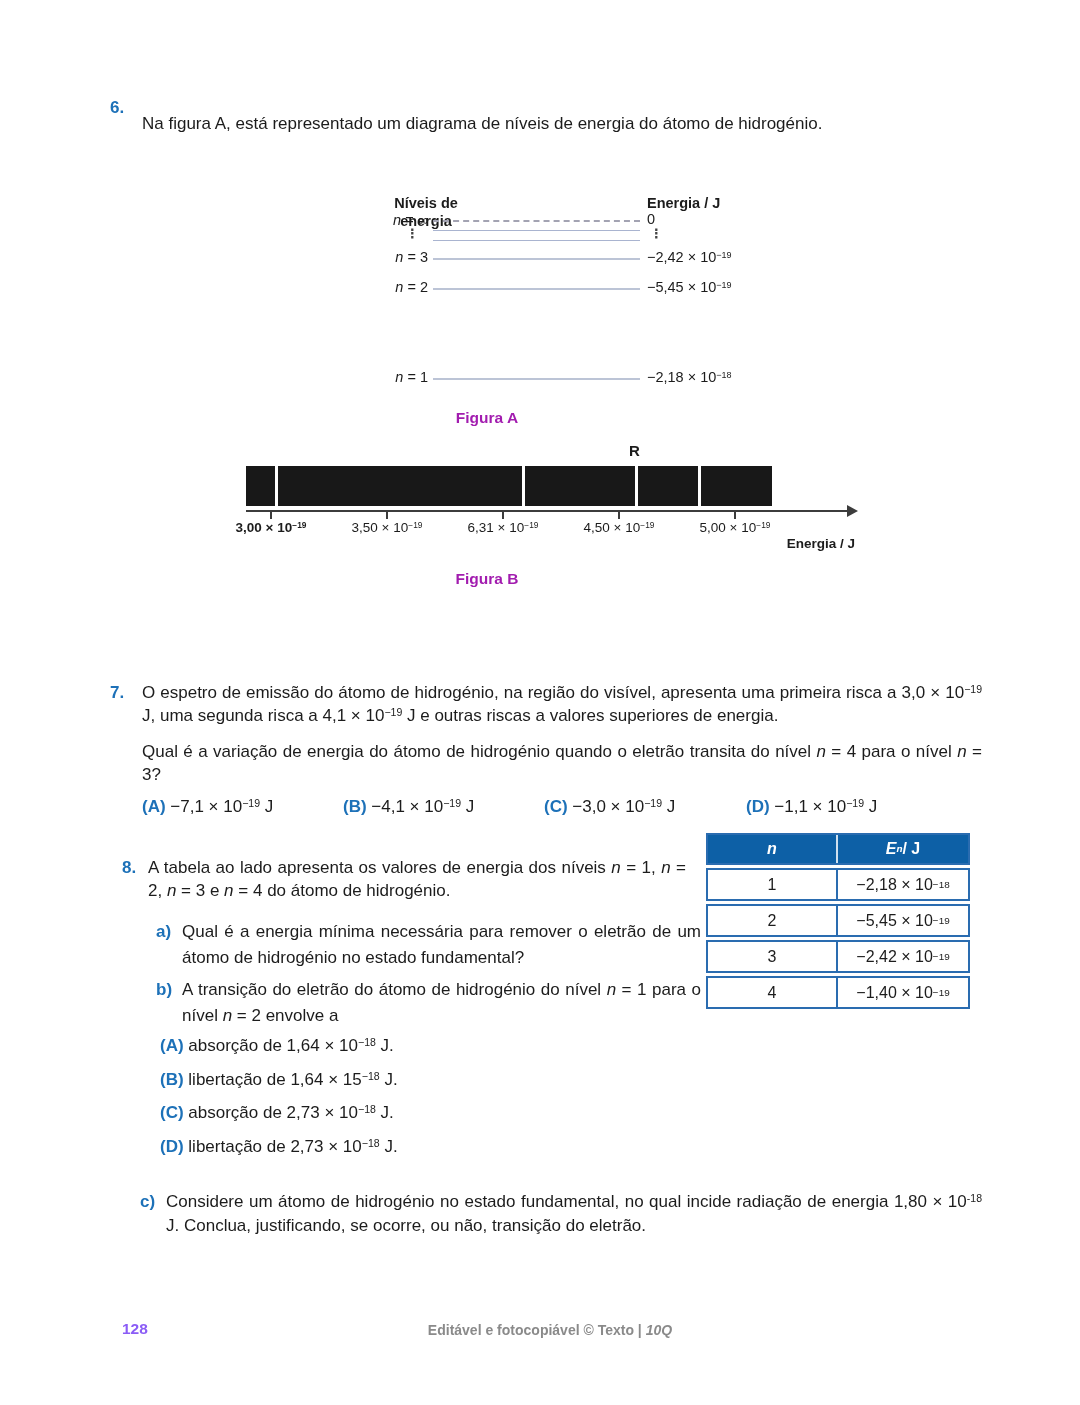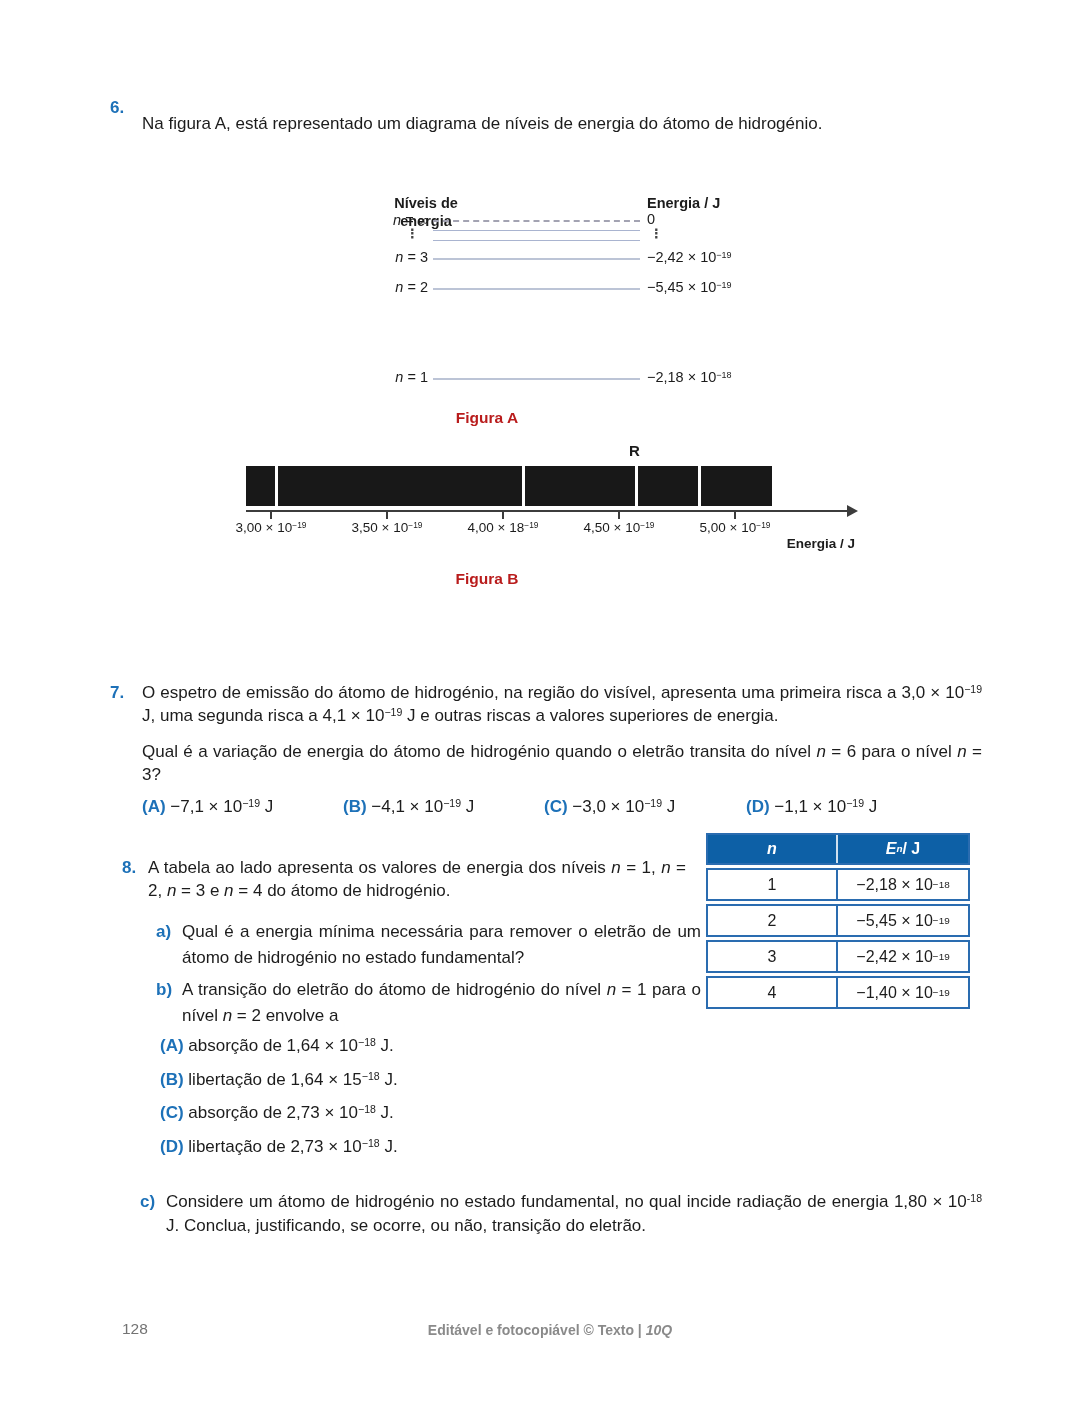--- a/index.html
+++ b/index.html
@@ -19,21 +19,21 @@
   
   .figA{position:absolute;left:370px;top:178px;width:370px;height:230px;font-size:14.5px;}
   .figA .ltitle{position:absolute;left:4px;top:16px;width:104px;text-align:center;font-weight:bold;line-height:18px;}
   .figA .etitle{position:absolute;left:277px;top:17px;font-weight:bold;white-space:nowrap;}
   .figA .lab{position:absolute;left:0;width:58px;text-align:right;white-space:nowrap;}
   .figA .val{position:absolute;left:277px;white-space:nowrap;}
   .figA .lline{position:absolute;left:63px;width:207px;height:0;border-top:2px solid #bcc4d6;}
   .figA .lline.dashed{border-top:2px dashed #a3a3b2;}
   .figA .thinline{position:absolute;left:63px;width:207px;height:0;border-top:1px solid #a9b4d0;}
   .figA .dots{position:absolute;font-weight:bold;color:#444;font-size:13px;letter-spacing:0;}
-  .figcap{position:absolute;left:0;width:974px;text-align:center;color:#b91c1c;font-weight:bold;font-size:15.5px;}
+  .figcap{position:absolute;left:0;width:974px;text-align:center;color:#a21caf;font-weight:bold;font-size:15.5px;}
 
   
   .figB{position:absolute;left:0;top:440px;width:1080px;height:130px;}
   .figB .rlab{position:absolute;left:629px;top:2px;font-weight:bold;font-size:15px;}
   .figB .band{position:absolute;left:246px;top:26px;width:526px;height:40px;background:#181818;}
   .figB .eline{position:absolute;top:0;width:3px;height:40px;background:#ffffff;}
   .figB .axis{position:absolute;left:246px;top:70px;width:601px;height:2px;background:#3c3c3c;}
   .figB .arrow{position:absolute;left:847px;top:65px;width:0;height:0;
                border-left:11px solid #3c3c3c;border-top:6px solid transparent;border-bottom:6px solid transparent;}
   .figB .tick{position:absolute;top:71px;width:2px;height:8px;background:#3c3c3c;}
@@ -49,21 +49,21 @@
   .tbl{position:absolute;left:706px;top:833px;width:264px;font-size:16px;}
   .tbl .trow{display:flex;border:2px solid #2a6cb0;background:#ffffff;margin-bottom:3px;height:33px;box-sizing:border-box;}
   .tbl .trow.head{background:#0d60a6;color:#ffffff;font-weight:bold;height:32px;}
   .tbl .c1{flex:0 0 128px;display:flex;align-items:center;justify-content:center;border-right:2px solid #2a6cb0;}
   .tbl .trow.head .c1{border-right:2px solid #cfe0ef;}
   .tbl .c2{flex:1;display:flex;align-items:center;justify-content:center;}
 
   .q8opt{position:absolute;left:160px;white-space:nowrap;font-size:17px;}
 
   
-  .pagenum{position:absolute;left:122px;top:1320px;font-size:15.5px;font-weight:normal;color:#737373;}
+  .pagenum{position:absolute;left:122px;top:1320px;font-size:15.5px;font-weight:bold;color:#8b5cf6;}
   .footcenter{position:absolute;left:140px;top:1322px;width:820px;text-align:center;
               font-size:14px;font-weight:bold;color:#8a8a8a;}
 </style>
 </head>
 <body>
 
 <div class="page">
 
   <div class="qblock" style="left:110px;top:96px;width:872px;">
     <span class="qnum">6.</span>
@@ -112,36 +112,36 @@
     </div>
     <div class="axis"></div>
     <div class="arrow"></div>
 
     <div class="tick" style="left:270px;"></div>
     <div class="tick" style="left:386px;"></div>
     <div class="tick" style="left:502px;"></div>
     <div class="tick" style="left:618px;"></div>
     <div class="tick" style="left:734px;"></div>
 
-    <div class="tlab" style="left:206px;"><span>3,00 × 10</span><sup>−19</sup></div>
+    <div class="tlab" style="left:206px;font-weight:bold;"><span>3,00 × 10</span><sup>−19</sup></div>
     <div class="tlab" style="left:322px;"><span>3,50 × 10</span><sup>−19</sup></div>
-    <div class="tlab" style="left:438px;"><span>4,00 × 18</span><sup>−19</sup></div>
+    <div class="tlab" style="left:438px;"><span>6,31 × 10</span><sup>−19</sup></div>
     <div class="tlab" style="left:554px;"><span>4,50 × 10</span><sup>−19</sup></div>
     <div class="tlab" style="left:670px;"><span>5,00 × 10</span><sup>−19</sup></div>
 
     <div class="elabel">Energia / J</div>
   </div>
   <div class="figcap" style="top:570px;">Figura B</div>
 
 
   <div class="qblock" style="left:110px;top:681px;width:872px;">
     <span class="qnum">7.</span>
     <div class="qbody">
       <p class="just"><span>O espetro de emissão do átomo de hidrogénio, na região do visível, apresenta uma primeira risca a 3,0 × 10</span><sup>−19</sup><span> J, uma segunda risca a 4,1 × 10</span><sup>−19</sup><span> J e outras riscas a valores superiores de energia.</span></p>
-      <p class="just" style="margin-top:13px;"><span>Qual é a variação de energia do átomo de hidrogénio quando o eletrão transita do nível </span><i>n</i><span> = 6 para o nível </span><i>n</i><span> = 3?</span></p>
+      <p class="just" style="margin-top:13px;"><span>Qual é a variação de energia do átomo de hidrogénio quando o eletrão transita do nível </span><i>n</i><span> = 4 para o nível </span><i>n</i><span> = 3?</span></p>
       <div class="q7opts">
         <span class="q7opt" style="left:0;"><b class="optletter">(A)</b><span><span> −7,1 × 10</span><sup>−19</sup><span> J</span></span></span>
         <span class="q7opt" style="left:201px;"><b class="optletter">(B)</b><span><span> −4,1 × 10</span><sup>−19</sup><span> J</span></span></span>
         <span class="q7opt" style="left:402px;"><b class="optletter">(C)</b><span><span> −3,0 × 10</span><sup>−19</sup><span> J</span></span></span>
         <span class="q7opt" style="left:604px;"><b class="optletter">(D)</b><span><span> −1,1 × 10</span><sup>−19</sup><span> J</span></span></span>
       </div>
     </div>
   </div>
 
   <div class="qblock" style="left:122px;top:856px;width:564px;">

